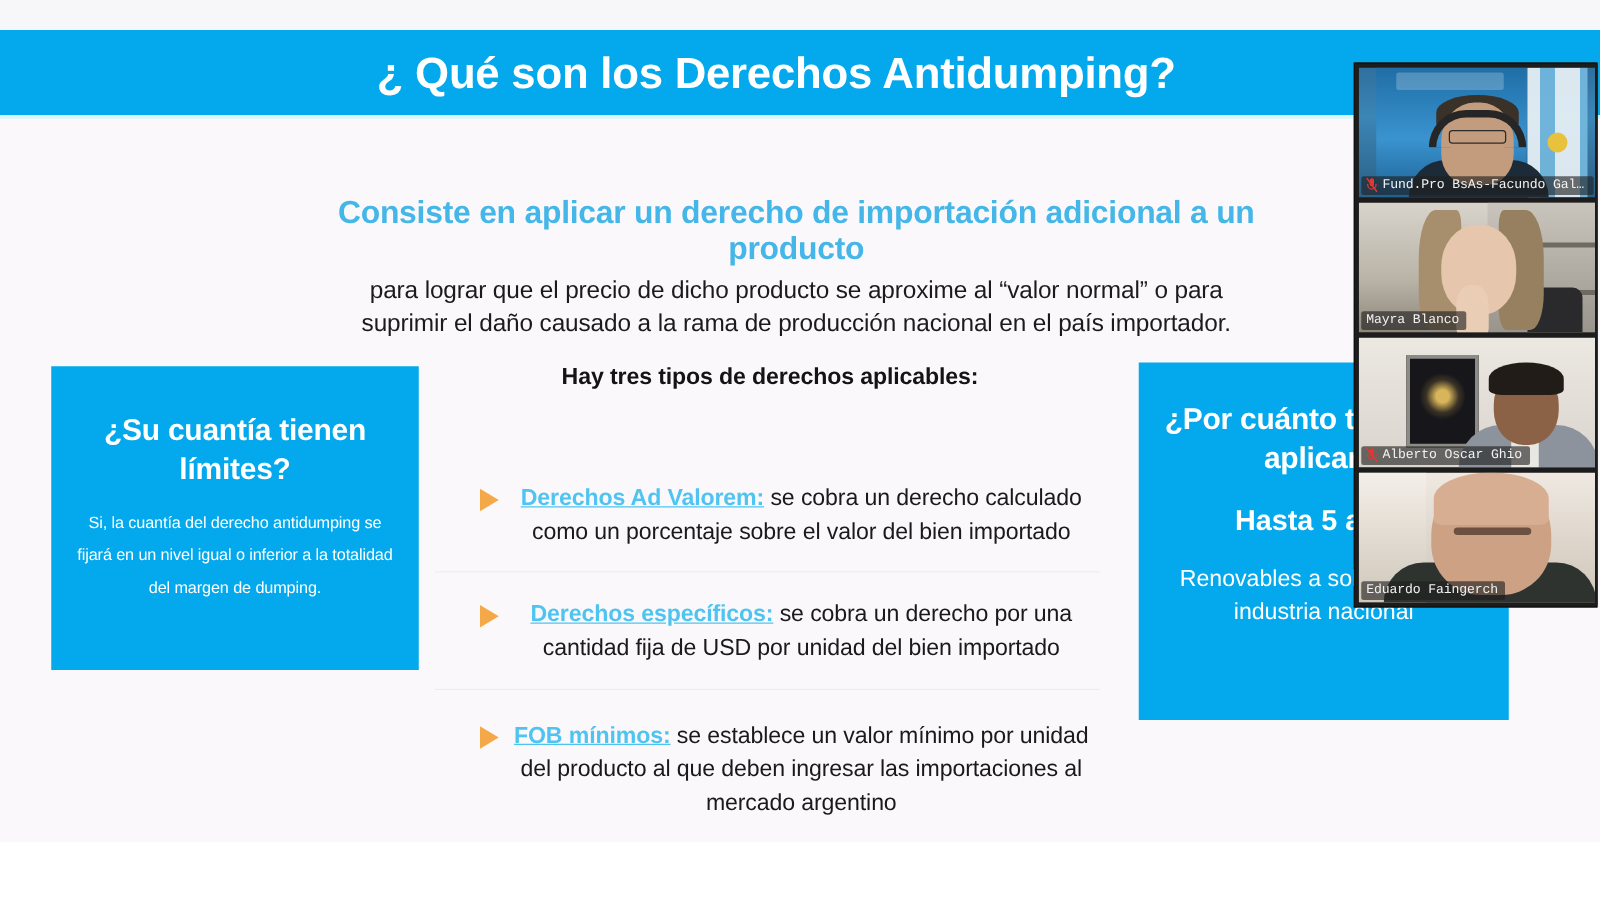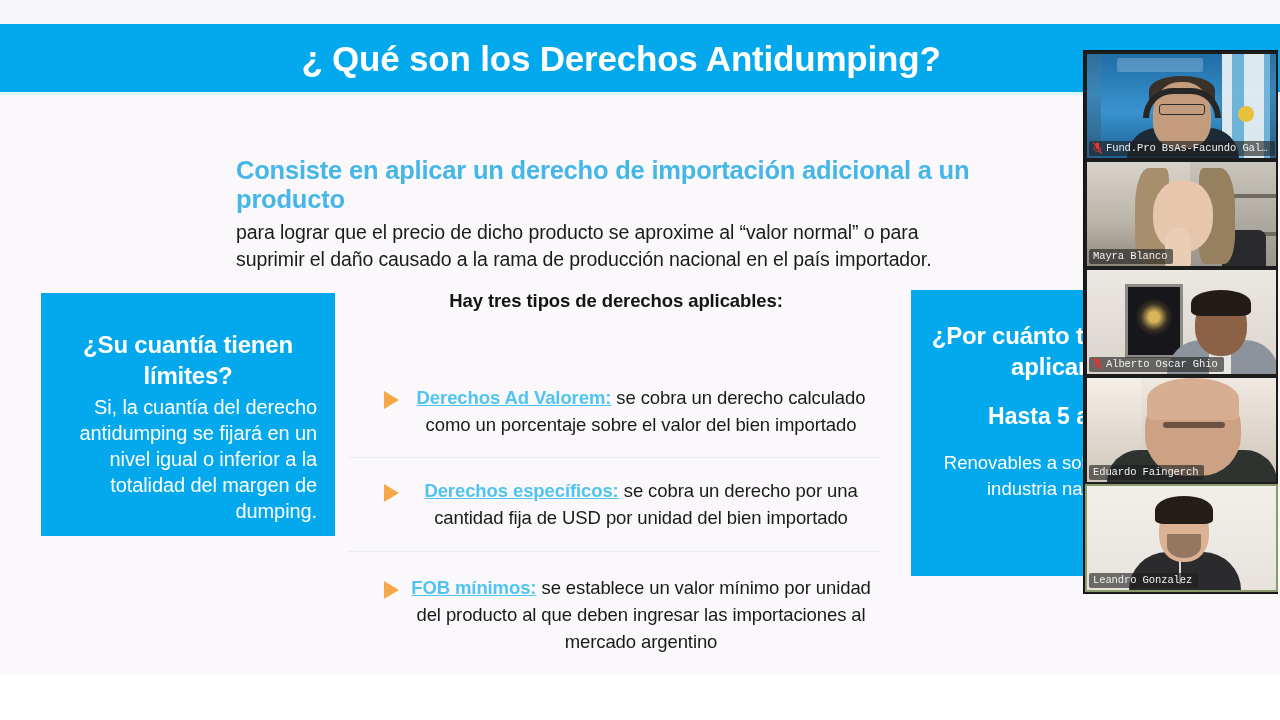--- a/index.html
+++ b/index.html
@@ -58,22 +58,23 @@
     font-size: 35px;
     font-weight: bold;
     letter-spacing: -0.2px;
     white-space: nowrap;
     transform: translateX(-19px);
   }
 
   
   .intro {
     position: absolute;
-    left: 236px; top: 156px;
+    left: 253px; top: 156px;
     width: 768px;
+    text-align: center;
   }
   .intro-lead {
     color: #45b6e8;
     font-size: 25.5px;
     font-weight: bold;
     line-height: 29px;
     letter-spacing: -0.2px;
   }
   .intro-sub {
     margin-top: 5px;
@@ -100,25 +101,24 @@
     width: 296px; height: 286px;
     padding: 30px 14px 0 14px;
   }
   .card-title {
     font-size: 24px;
     font-weight: bold;
     line-height: 31px;
     letter-spacing: -0.2px;
   }
   .card-body {
-    margin-top: 3px;
-    font-size: 20px;
+    margin-top: 14px;
+    font-size: 13px;
     line-height: 26px;
     letter-spacing: -0.1px;
-    text-align: right;
   }
   .card-strong {
     margin-top: 20px;
     font-size: 23px;
     font-weight: bold;
     line-height: 28px;
   }
   .card-note {
     margin-top: 20px;
     font-size: 18.5px;
@@ -499,27 +499,15 @@
         <div class="shirt"></div>
         <div class="head"></div>
           <div class="scalp"></div>
           <div class="brow"></div>
       </div>
       <div class="tile-name">
         <span class="label">Eduardo Faingerch</span>
       </div>
     </div>
 
-    <div class="tile speaking">
-      <div class="tile-video v5">
-        <div class="torso"></div>
-          <div class="cord"></div>
-        <div class="head"></div>
-          <div class="beard"></div>
-          <div class="hair"></div>
-      </div>
-      <div class="tile-name">
-        <span class="label">Leandro Gonzalez</span>
-      </div>
-    </div>
 
   </div>
 </div>
 
 </body></html>

